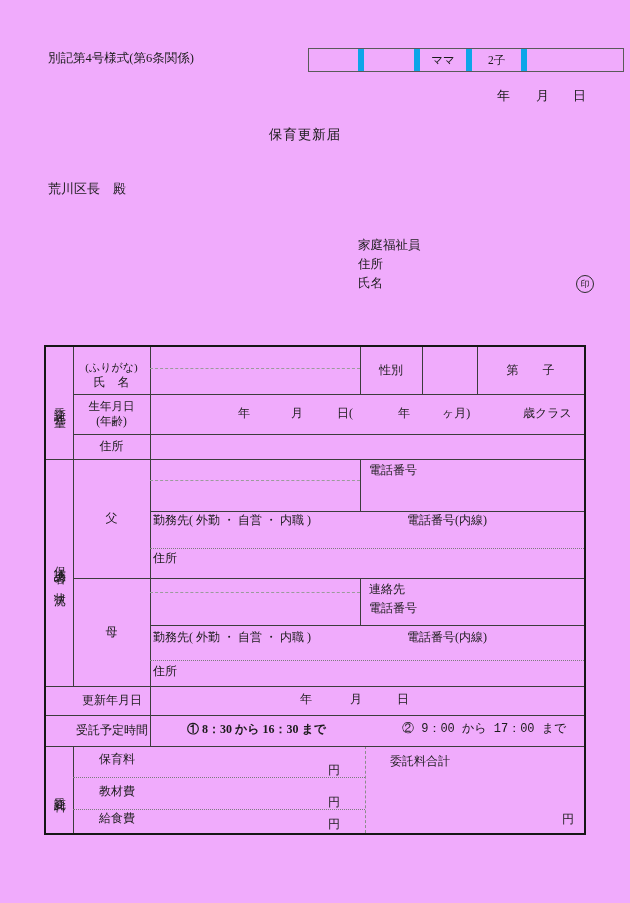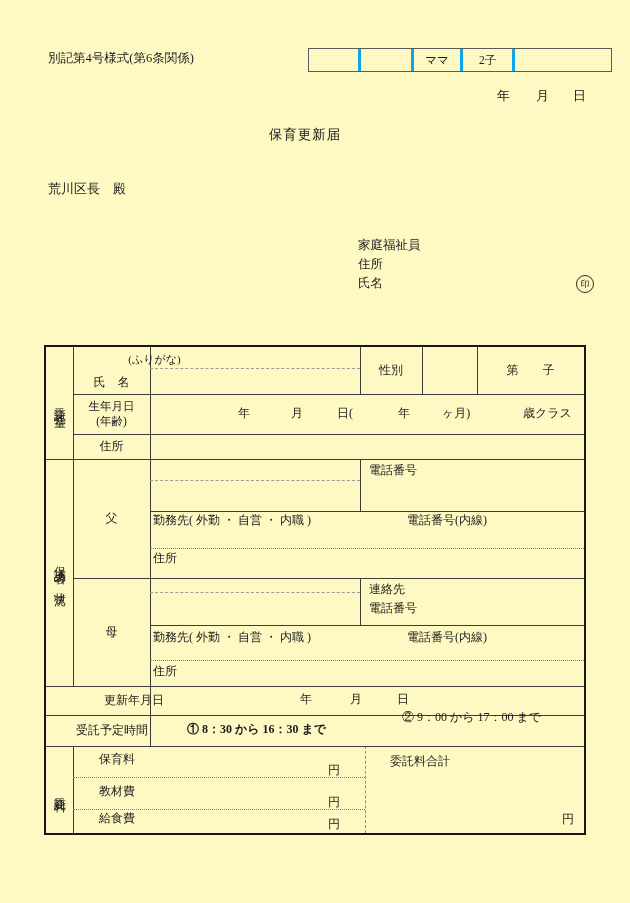--- a/index.html
+++ b/index.html
@@ -1,34 +1,34 @@
 <!DOCTYPE html>
 <html><head>
 <meta charset="utf-8">
 <style>
   html,body{margin:0;padding:0;background:#e8e8e8;}
   .page{
-    position:relative;width:630px;height:903px;background:#fef9c3;
+    position:relative;width:630px;height:903px;background:#f0abfc;
     font-family:"Liberation Serif","DejaVu Serif",serif;color:#1b1b1b;
     overflow:hidden;
   }
   .t{position:absolute;white-space:pre;font-size:12px;line-height:1.15;}
   .cell{position:absolute;display:flex;align-items:center;justify-content:center;white-space:pre;}
   .col{flex-direction:column;}
   .vtext{writing-mode:vertical-rl;text-orientation:upright;letter-spacing:3px;}
   
   .hl{position:absolute;height:1px;background:#3c3c3c;}
   .vl{position:absolute;width:1px;background:#3c3c3c;}
   .hdot{position:absolute;height:0;border-top:1px dotted #7d7d7d;}
   .vdsh{position:absolute;width:0;border-left:1px dashed #8c8c8c;}
   .hfur{position:absolute;height:0;border-top:1px dashed #9b9b9b;}
   
   .strip{position:absolute;left:308px;top:48px;display:flex;border:1px solid #5a5a5a;}
   .scell{height:22px;display:flex;align-items:center;justify-content:center;
-         font-size:11.5px;border-left:3px solid #0ea5e9;white-space:pre;}
+         font-size:11.5px;border-left:6px solid #0ea5e9;white-space:pre;}
   .scell:first-child{border-left:none;}
   
   .frame{position:absolute;left:44px;top:345px;width:538px;height:486px;border:2px solid #161616;}
   
   .seal{position:absolute;left:576px;top:275px;width:16px;height:16px;border:1.2px solid #2c2c2c;
         border-radius:50%;display:flex;align-items:center;justify-content:center;
         font-size:9px;line-height:1;}
 </style>
 </head>
 <body>
@@ -85,21 +85,21 @@
     <div class="hl" style="left:0;top:368px;width:538px;"></div>
     <div class="hl" style="left:0;top:399px;width:538px;"></div>
     <div class="hdot" style="left:27px;top:430px;width:292px;"></div>
     <div class="hdot" style="left:27px;top:462px;width:292px;"></div>
 
     <div class="hfur" style="left:104px;top:21px;width:210px;"></div>
     <div class="hfur" style="left:104px;top:133px;width:210px;"></div>
     <div class="hfur" style="left:104px;top:245px;width:210px;"></div>
 
     <div class="cell vtext" style="left:0;top:0;width:27px;height:112px;font-size:12px;">委託児童</div>
-    <div class="cell" style="left:27px;top:2px;width:77px;height:20px;font-size:11px;margin-left:43px;">(ふりがな)</div>
+    <div class="cell" style="left:27px;top:10px;width:77px;height:20px;font-size:11px;">(ふりがな)</div>
     <div class="cell" style="left:27px;top:24px;width:77px;height:22px;font-size:12px;text-align:right;">氏　名</div>
     <div class="cell" style="left:431px;top:0;width:107px;height:47px;font-size:12px;">第　　子</div>
     <div class="cell" style="left:314px;top:0;width:62px;height:47px;font-size:12px;">性別</div>
     <div class="cell col" style="left:27px;top:47px;width:77px;height:40px;font-size:11.5px;line-height:1.3;">
       <span>生年月日</span>
       <span>(年齢)</span>
     </div>
     <div class="t" style="left:192px;top:60px;">年</div>
     <div class="t" style="left:245px;top:60px;">月</div>
     <div class="t" style="left:291px;top:60px;">日(</div>
@@ -115,28 +115,28 @@
     <div class="t" style="left:361px;top:167px;">電話番号(内線)</div>
     <div class="t" style="left:107px;top:205px;">住所</div>
 
     <div class="cell" style="left:27px;top:231px;width:77px;height:108px;font-size:12px;">母</div>
     <div class="t" style="left:323px;top:236px;">連絡先</div>
     <div class="t" style="left:323px;top:255px;">電話番号</div>
     <div class="t" style="left:107px;top:284px;">勤務先( 外勤 ・ 自営 ・ 内職 )</div>
     <div class="t" style="left:361px;top:284px;">電話番号(内線)</div>
     <div class="t" style="left:107px;top:318px;">住所</div>
 
-    <div class="cell" style="left:12px;top:339px;width:104px;height:29px;font-size:12px;padding-left:24px;">更新年月日</div>
+    <div class="cell" style="left:0;top:339px;width:104px;height:29px;font-size:12px;padding-left:14px;">更新年月日</div>
     <div class="t" style="left:254px;top:346px;">年</div>
     <div class="t" style="left:304px;top:346px;">月</div>
     <div class="t" style="left:351px;top:346px;">日</div>
 
     <div class="cell" style="left:0;top:368px;width:104px;height:31px;font-size:12px;padding-left:14px;">受託予定時間</div>
     <div class="t" style="left:141px;top:376px;font-weight:bold;">① 8：30 から 16：30 まで</div>
-    <div class="t" style="left:356px;top:364px;">② 9：00 から 17：00 まで</div>
+    <div class="t" style="left:356px;top:376px;font-family:Liberation Mono, monospace;">② 9：00 から 17：00 まで</div>
 
     <div class="cell vtext" style="left:0;top:399px;width:27px;height:87px;font-size:12px;letter-spacing:2px;">委託料</div>
     <div class="t" style="left:53px;top:406px;">保育料</div>
     <div class="t" style="left:282px;top:417px;">円</div>
     <div class="t" style="left:53px;top:438px;">教材費</div>
     <div class="t" style="left:282px;top:449px;">円</div>
     <div class="t" style="left:53px;top:466px;font-family:Liberation Mono, monospace;">給食費</div>
     <div class="t" style="left:282px;top:471px;">円</div>
     <div class="t" style="left:344px;top:408px;">委託料合計</div>
     <div class="t" style="left:516px;top:466px;">円</div>

